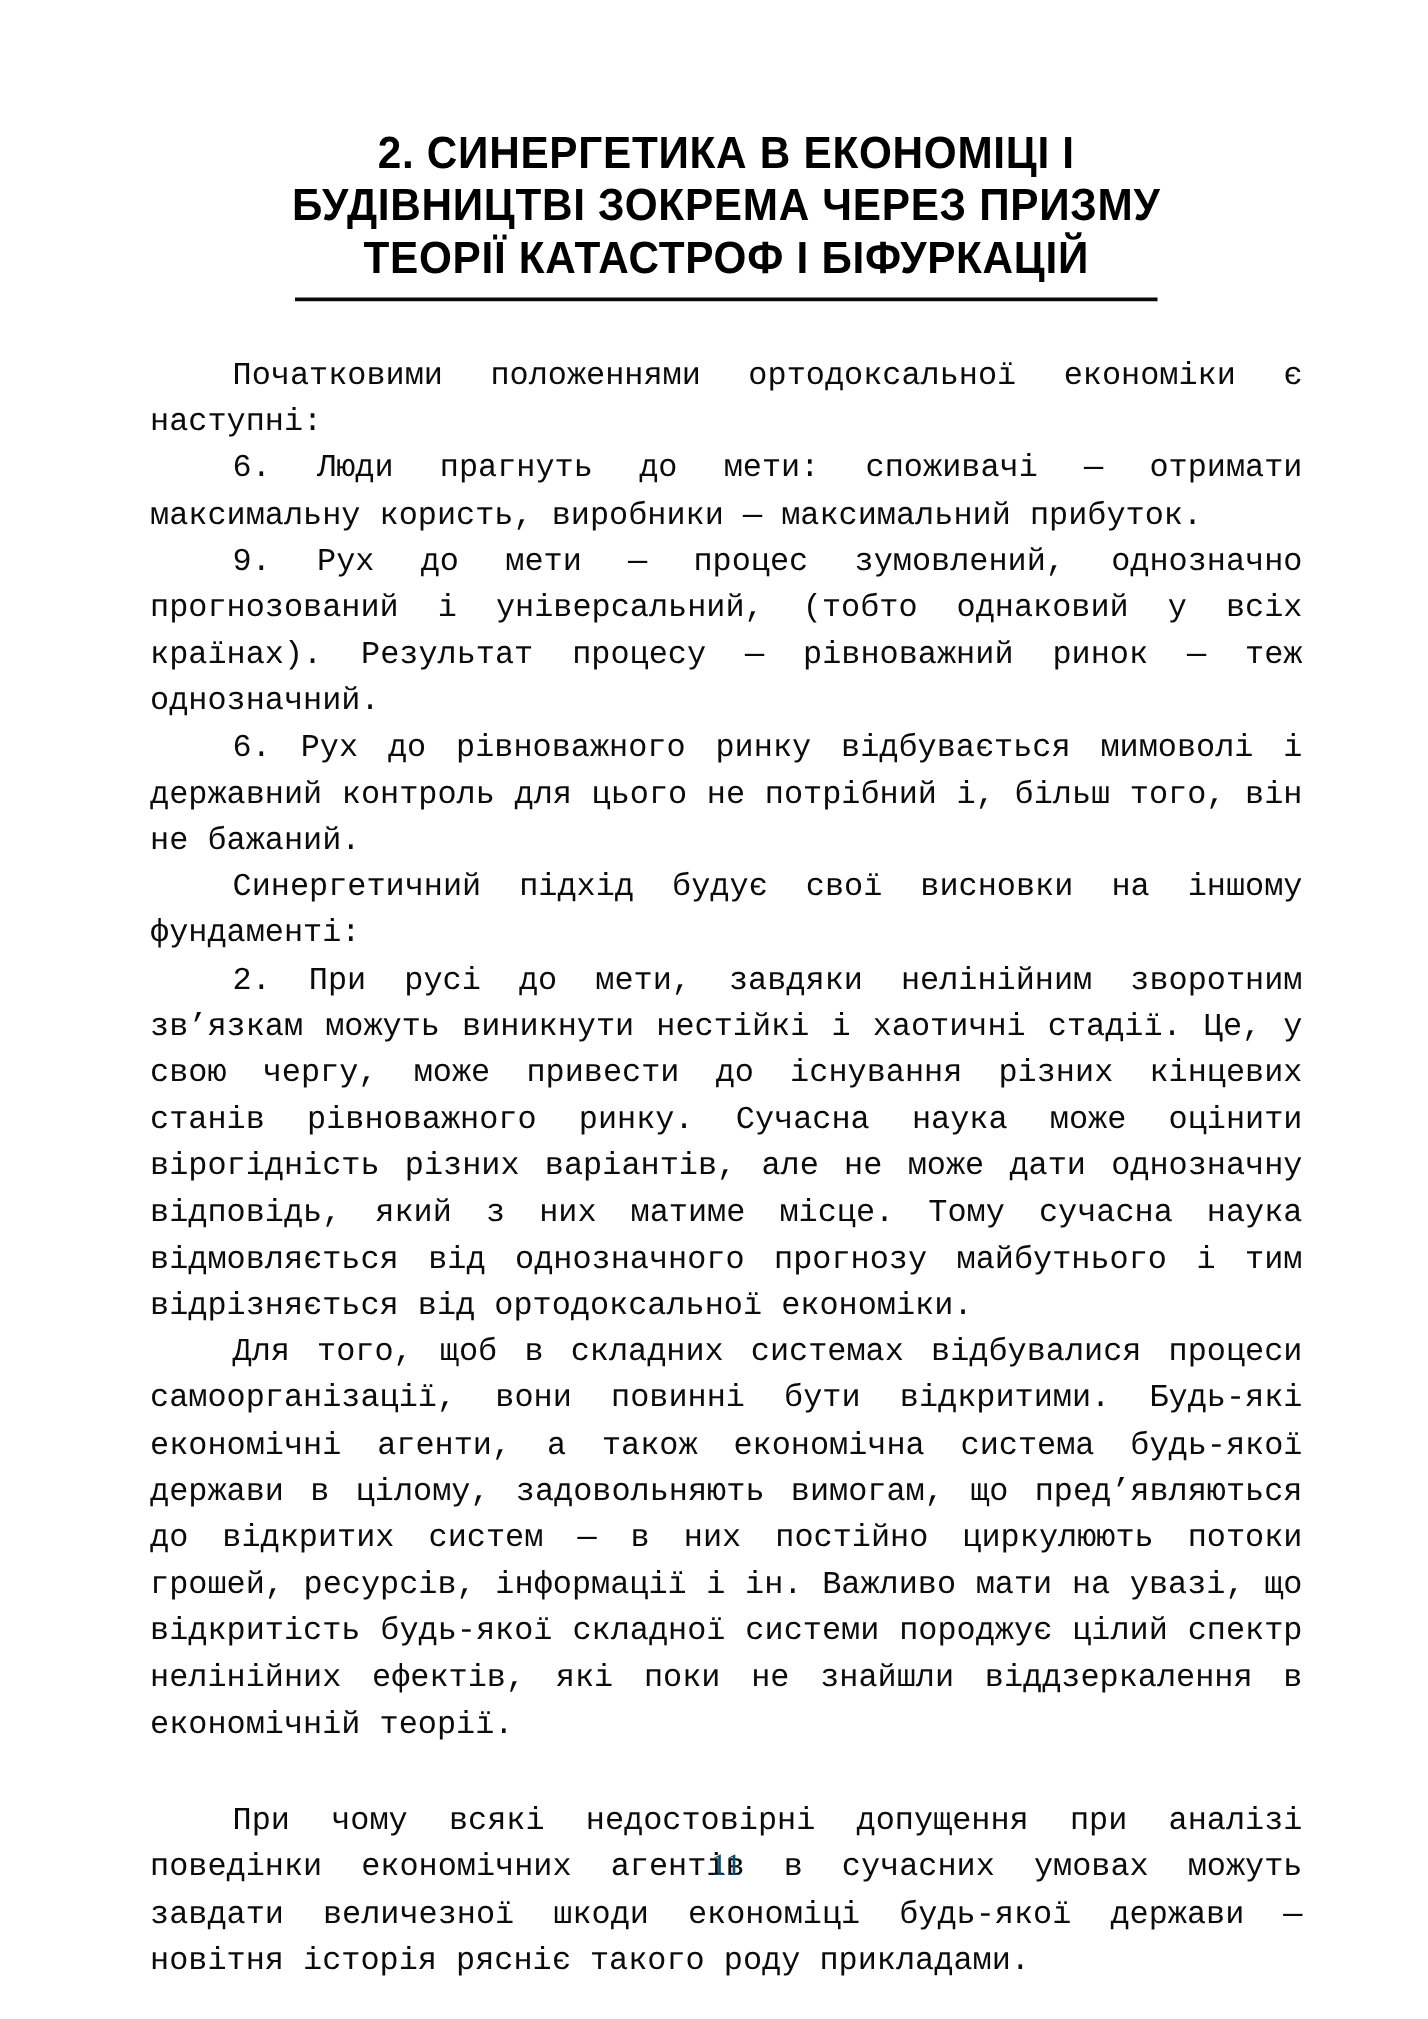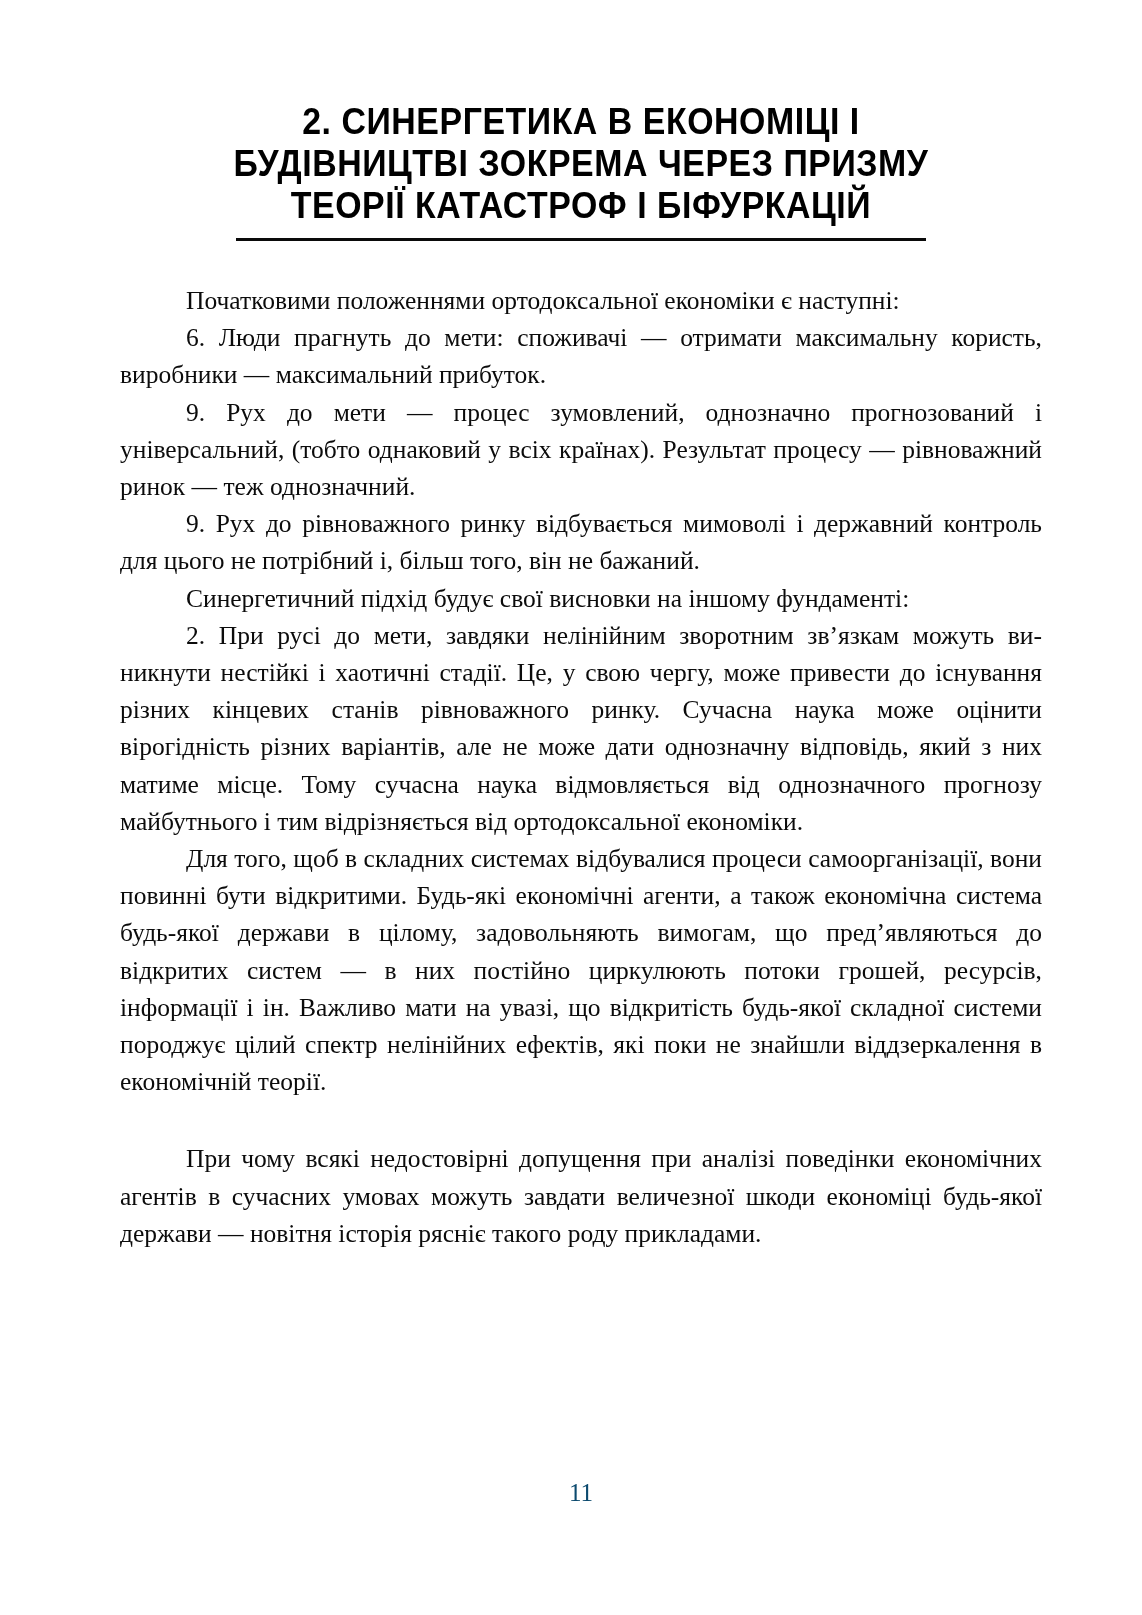--- a/index.html
+++ b/index.html
@@ -52,20 +52,21 @@
     height: 3px;
     background: #0a0a0a;
   }
 
   
   .body-text {
     position: absolute;
     left: 110px;
     top: 282px;
     width: 922px;
+    font-family: Liberation Mono, monospace;
   }
   p.para {
     margin: 0;
     padding: 0;
     font-size: 25.5px;
     line-height: 37.2px;
     text-align: justify;
     text-justify: inter-word;
     text-indent: 66px;
     hyphens: manual;
@@ -97,21 +98,21 @@
     <div class="title-line">2. СИНЕРГЕТИКА В ЕКОНОМІЦІ І</div>
     <div class="title-line">БУДІВНИЦТВІ ЗОКРЕМА ЧЕРЕЗ ПРИЗМУ</div>
     <div class="title-line">ТЕОРІЇ КАТАСТРОФ І БІФУРКАЦІЙ</div>
     <div class="title-rule"></div>
   </div>
 
   <div class="body-text">
     <p class="para">Початковими положеннями ортодоксальної економіки є наступні:</p>
     <p class="para">6. Люди прагнуть до мети: споживачі — отримати максимальну ко­ристь, виробники — максимальний прибуток.</p>
     <p class="para">9. Рух до мети — процес зумовлений, однозначно прогнозований і універсальний, (тобто однаковий у всіх країнах). Результат процесу — рі­вноважний ринок — теж однозначний.</p>
-    <p class="para">9. Рух до рівноважного ринку відбувається мимоволі і державний контроль для цього не потрібний і, більш того, він не бажаний.</p>
+    <p class="para">6. Рух до рівноважного ринку відбувається мимоволі і державний контроль для цього не потрібний і, більш того, він не бажаний.</p>
     <p class="para">Синергетичний підхід будує свої висновки на іншому фундаменті:</p>
     <p class="para">2. При русі до мети, завдяки нелінійним зворотним зв’язкам можуть ви­никнути нестійкі і хаотичні стадії. Це, у свою чергу, може привести до існу­вання різних кінцевих станів рівноважного ринку. Сучасна наука може оціни­ти вірогідність різних варіантів, але не може дати однозначну відповідь, який з них матиме місце. Тому сучасна наука відмовляється від однозначного про­гнозу майбутнього і тим відрізняється від ортодоксальної економіки.</p>
     <p class="para">Для того, щоб в складних системах відбувалися процеси самооргані­зації, вони повинні бути відкритими. Будь-які економічні агенти, а також економічна система будь-якої держави в цілому, задовольняють вимогам, що пред’являються до відкритих систем — в них постійно циркулюють потоки грошей, ресурсів, інформації і ін. Важливо мати на увазі, що відк­ритість будь-якої складної системи породжує цілий спектр нелінійних ефектів, які поки не знайшли віддзеркалення в економічній теорії.</p>
     <p class="para last-full">При чому всякі недостовірні допущення при аналізі поведінки еконо­мічних агентів в сучасних умовах можуть завдати величезної шкоди еко­номіці будь-якої держави — новітня історія рясніє такого роду прикладами.</p>
   </div>
 
   <div class="folio">11</div>
 
 </div>
 

